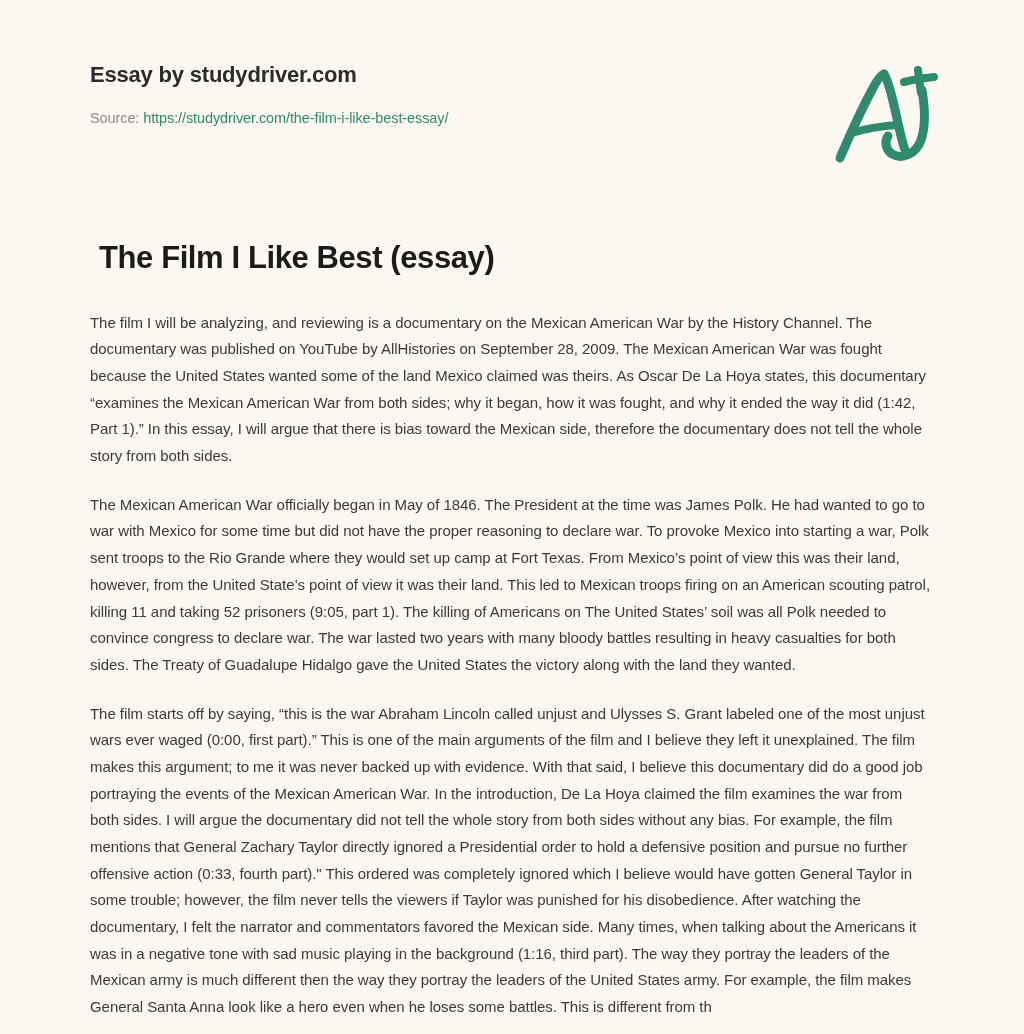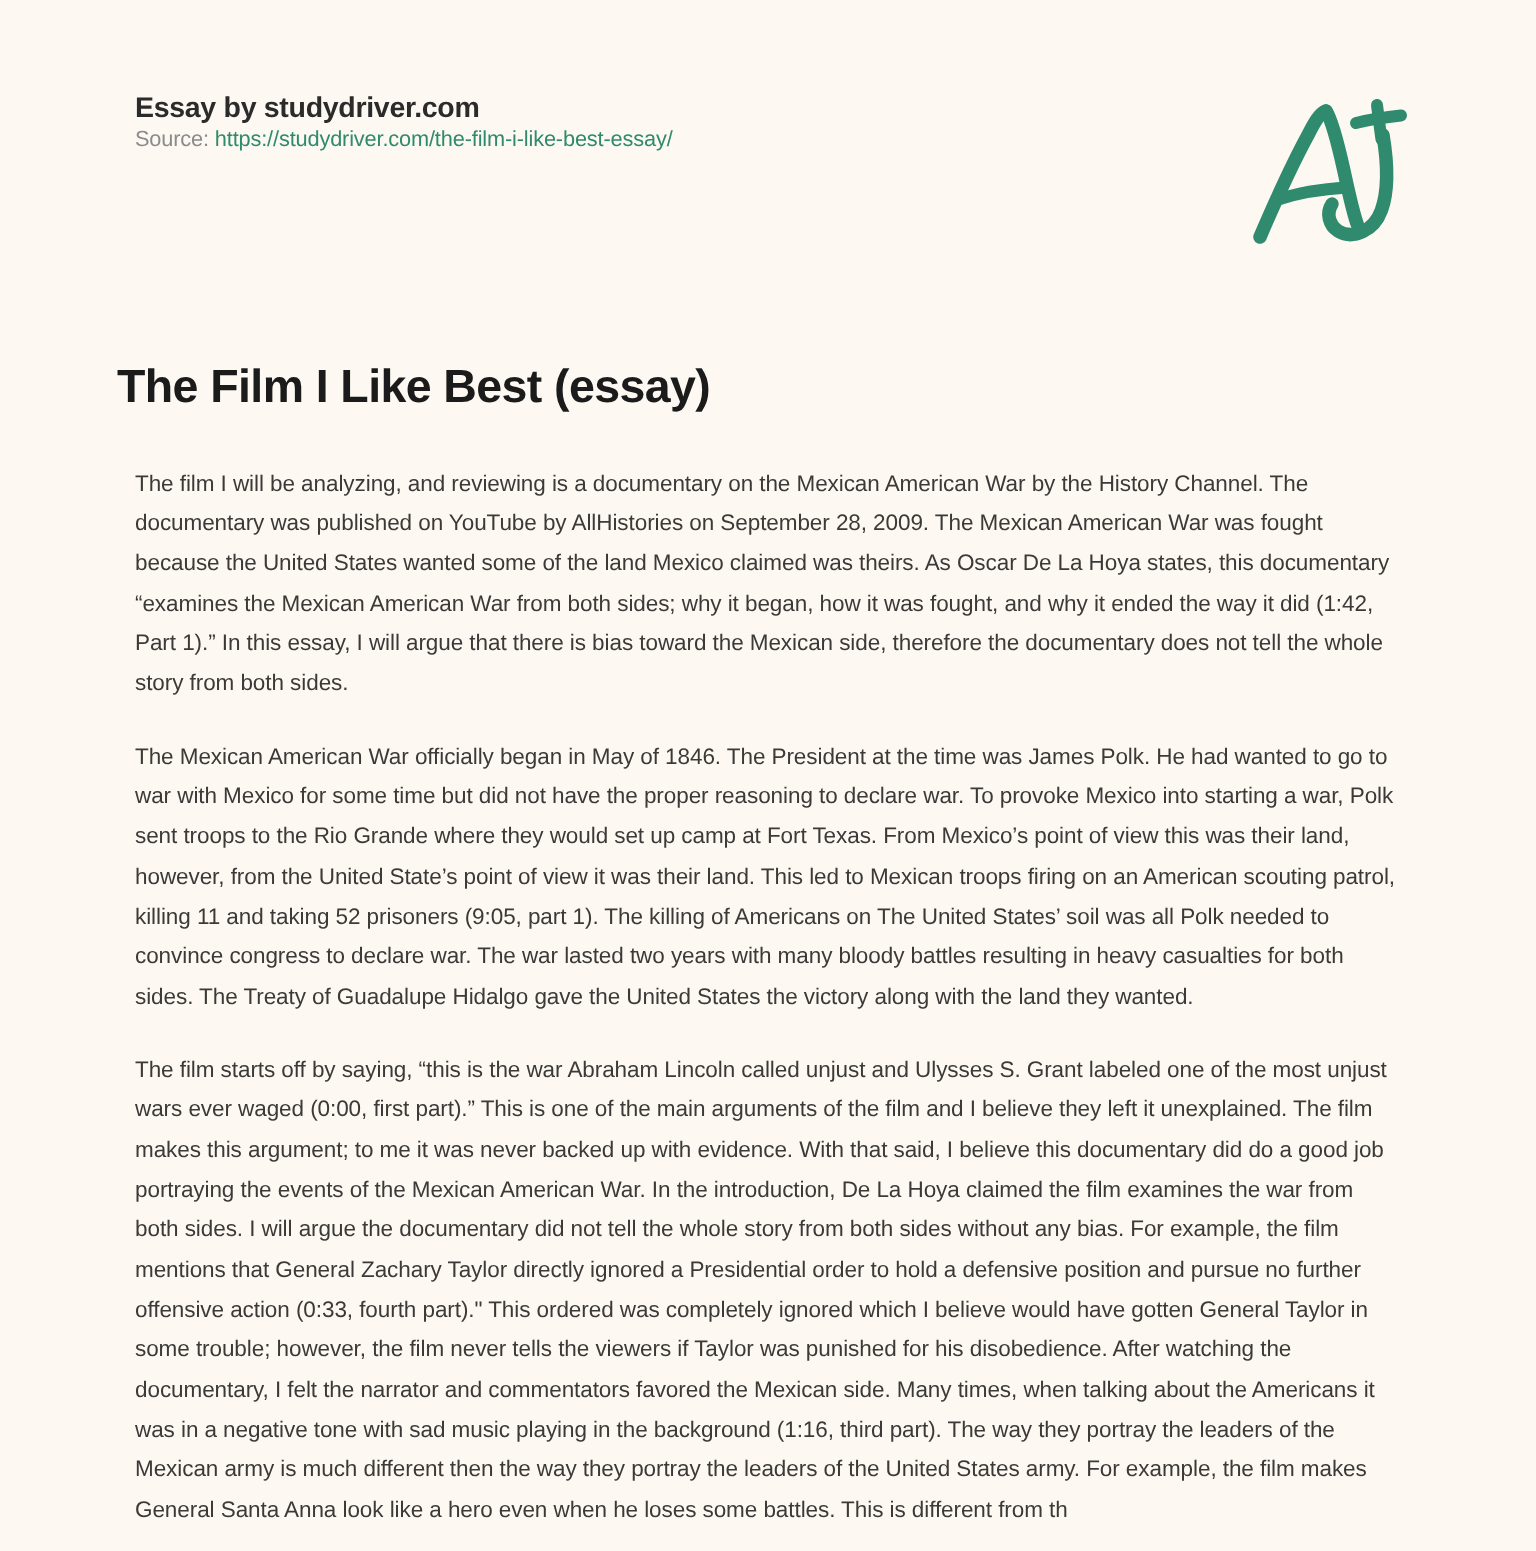--- a/index.html
+++ b/index.html
@@ -24,29 +24,30 @@
 
   
   .header {
     position: relative;
     padding: 62px 88px 0 90px;
     box-sizing: border-box;
     height: 185px;
   }
 
   .brand-line {
-    font-size: 19px;
+    font-size: 22px;
     font-weight: bold;
     color: #2b2b2b;
     letter-spacing: -0.2px;
     line-height: 1.2;
     margin: 0;
   }
 
   .source-line {
+    margin-top: 22px;
     font-size: 14.5px;
     line-height: 1.2;
     color: #8b8b8b;
     letter-spacing: -0.1px;
   }
 
   .source-label {
     color: #8b8b8b;
   }
 
@@ -65,21 +66,21 @@
   }
   .logo svg {
     display: block;
     width: 120px;
     height: 110px;
   }
 
   
   .title {
     margin: 0;
-    padding: 55px 90px 0 78px;
+    padding: 55px 90px 0 99px;
     font-size: 31px;
     font-weight: bold;
     color: #1b1b1b;
     letter-spacing: -0.4px;
     line-height: 1.15;
   }
 
   
   .article {
     padding: 34px 90px 0 90px;

